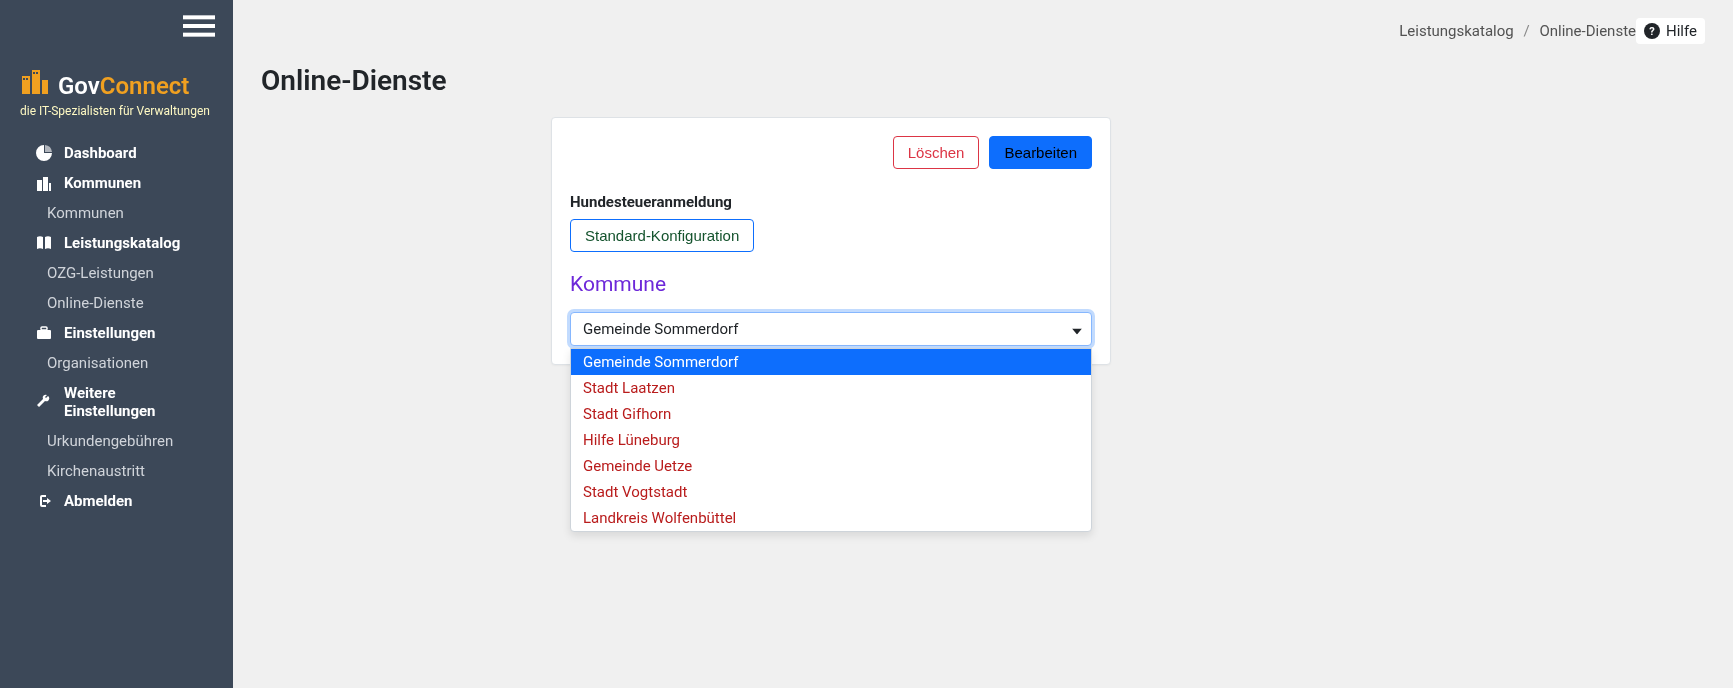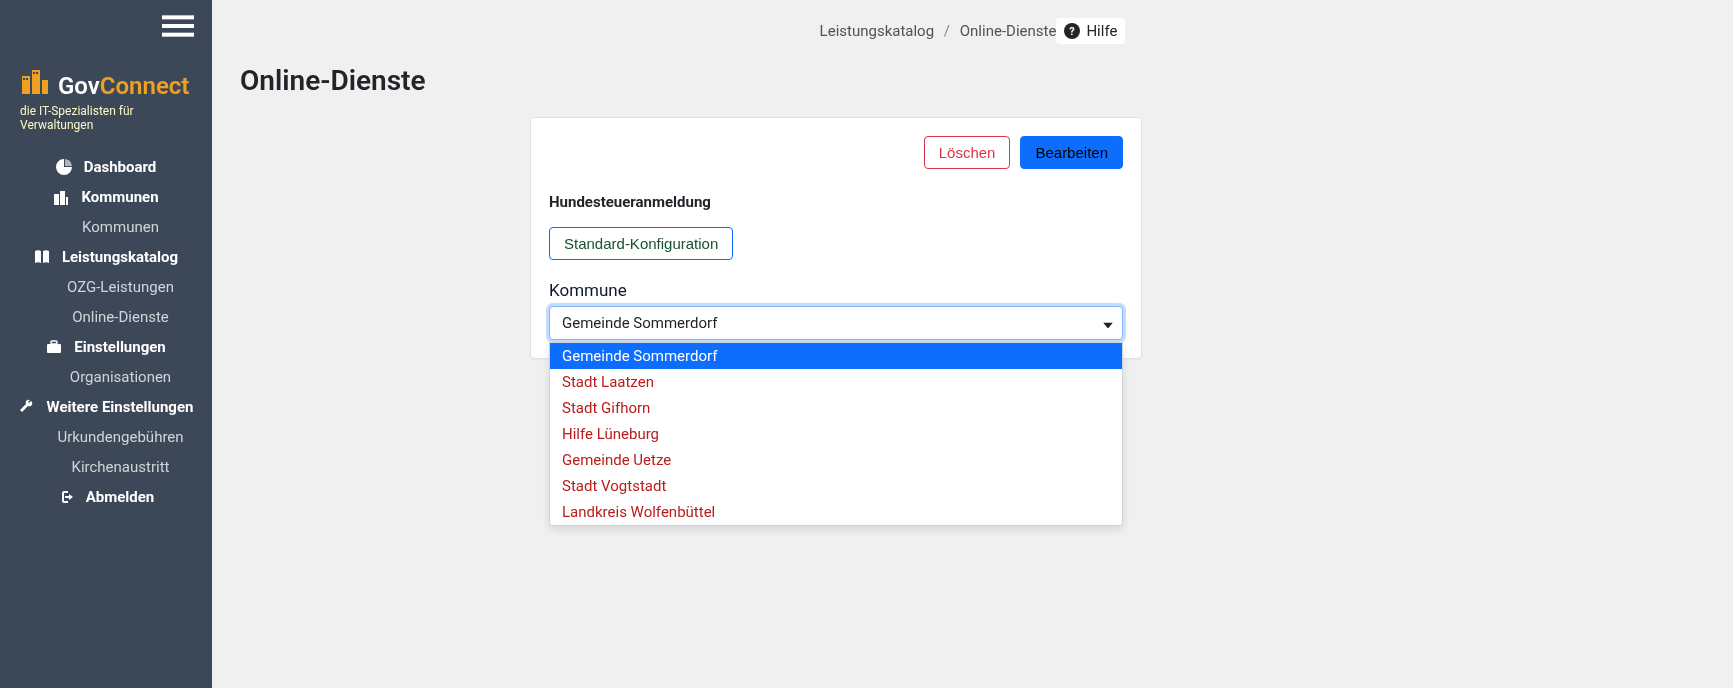--- a/index.html
+++ b/index.html
@@ -1,48 +1,48 @@
 <!DOCTYPE html>
 <html><head>
   <meta charset="utf-8">
   <style>
     * { margin: 0; padding: 0; box-sizing: border-box; }
     body { font-family: -apple-system, BlinkMacSystemFont, "Segoe UI", Roboto, sans-serif; background: #f0f0f0; height: 100vh; overflow: hidden; }
     .container { display: flex; height: 100vh; }
-    .sidebar { width: 212px; background: #3c4858; color: #fff; padding: 10px 0 20px 0; overflow-y: auto; flex-shrink: 0; }
+    .sidebar { width: 233px; background: #3c4858; color: #fff; padding: 10px 0 20px 0; overflow-y: auto; flex-shrink: 0; }
     .hamburger { text-align: right; padding: 0 18px 10px 0; }
     .hamburger svg { width: 32px; height: 32px; fill: #fff; cursor: pointer; }
     .logo { padding: 10px 20px 20px 20px; }
     .logo-row { display: flex; align-items: baseline; gap: 6px; }
     .logo-buildings { display: inline-block; }
     .logo-text { font-size: 24px; font-weight: 600; }
     .logo-gov { color: #fff; }
     .logo-connect { color: #f0a020; }
     .logo-sub { font-size: 12px; color: #fef9c3; margin-top: 4px; }
-    .nav-item { padding: 6px 18px; display: flex; align-items: center; gap: 12px; cursor: pointer; font-size: 15px; justify-content: center; }
+    .nav-item { padding: 6px 36px; display: flex; align-items: center; gap: 12px; cursor: pointer; font-size: 15px; }
     .nav-item.header { font-weight: 700; color: #fff; }
     .nav-item.sub { padding-left: 47px; color: #d0d4da; font-weight: 400; }
     .nav-icon { width: 16px; height: 16px; flex-shrink: 0; display: inline-flex; align-items: center; justify-content: center; }
     .nav-icon svg { width: 16px; height: 16px; fill: #fff; }
     .main { flex: 1; background: #f0f0f0; overflow: auto; position: relative; }
-    .topbar { display: flex; justify-content: center; align-items: center; padding: 18px 28px 10px 28px; }
+    .topbar { display: flex; justify-content: flex-end; align-items: center; padding: 18px 28px 10px 28px; }
     .breadcrumb { font-size: 15px; color: #525252; }
     .breadcrumb .sep { margin: 0 6px; color: #888; }
     .breadcrumb .current { color: #525252; }
     .help { display: flex; align-items: center; gap: 6px; font-size: 15px; color: #212529; cursor: pointer; background:#fff; padding:4px 8px; border-radius:4px; }
     .help-icon { width: 16px; height: 16px; }
     .page-title { font-size: 28px; font-weight: 600; color: #212529; padding: 10px 28px 20px 28px; }
-    .card { background: #fff; border-radius: 4px; margin: 0 0 0 318px; width: 612px; padding: 18px; border: 1px solid #dee2e6; box-shadow: 0 1px 2px rgba(0,0,0,0.04); position: relative; }
+    .card { background: #fff; border-radius: 4px; margin: 0 0 0 318px; width: 560px; padding: 18px; border: 1px solid #dee2e6; box-shadow: 0 1px 2px rgba(0,0,0,0.04); position: relative; }
     .card-actions { display: flex; justify-content: flex-end; gap: 10px; margin-bottom: 24px; }
     .btn { padding: 7px 14px; border-radius: 4px; font-size: 15px; cursor: pointer; border: 1px solid transparent; }
     .btn-danger-outline { background: #fff; border-color: #dc3545; color: #dc3545; }
     .btn-primary { background: #0d6efd; border-color: #0d6efd; color: #000000; }
-    .section-title { font-weight: 700; font-size: 15px; color: #212529; margin-bottom: 16px; }
+    .section-title { font-weight: 700; font-size: 15px; color: #212529; margin-bottom: 8px; }
     .btn-config { background: #fff; border: 1px solid #0d6efd; color: #14532d; padding: 7px 14px; border-radius: 4px; font-size: 15px; cursor: pointer; margin-bottom: 20px; display: inline-block; }
-    .form-label { font-size: 17px; color: #0f172a; display: block; margin-bottom: 6px; }
+    .form-label { font-size: 21px; color: #6d28d9; display: block; margin-bottom: 16px; }
     .select-wrap { position: relative; }
     .select-display { width: 100%; padding: 7px 30px 7px 12px; border: 1px solid #86b7fe; border-radius: 4px; background: #fff; font-size: 15px; color: #212529; cursor: pointer; box-shadow: 0 0 0 3px rgba(13,110,253,0.25); display: flex; justify-content: space-between; align-items: center; }
     .select-caret { position: absolute; right: 10px; top: 50%; transform: translateY(-50%); pointer-events: none; }
     .dropdown { position: absolute; top: calc(100% + 2px); left: 0; right: 0; background: #fff; border: 1px solid #ced4da; border-radius: 0 0 4px 4px; z-index: 10; box-shadow: 0 4px 8px rgba(0,0,0,0.1); }
     .dropdown-option { padding: 4px 12px; font-size: 15px; color: #b91c1c; cursor: pointer; }
     .dropdown-option.selected { background: #0d6efd; color: #fff; }
     .content-inner { position: relative; }
   </style>
 </head>
 <body>

